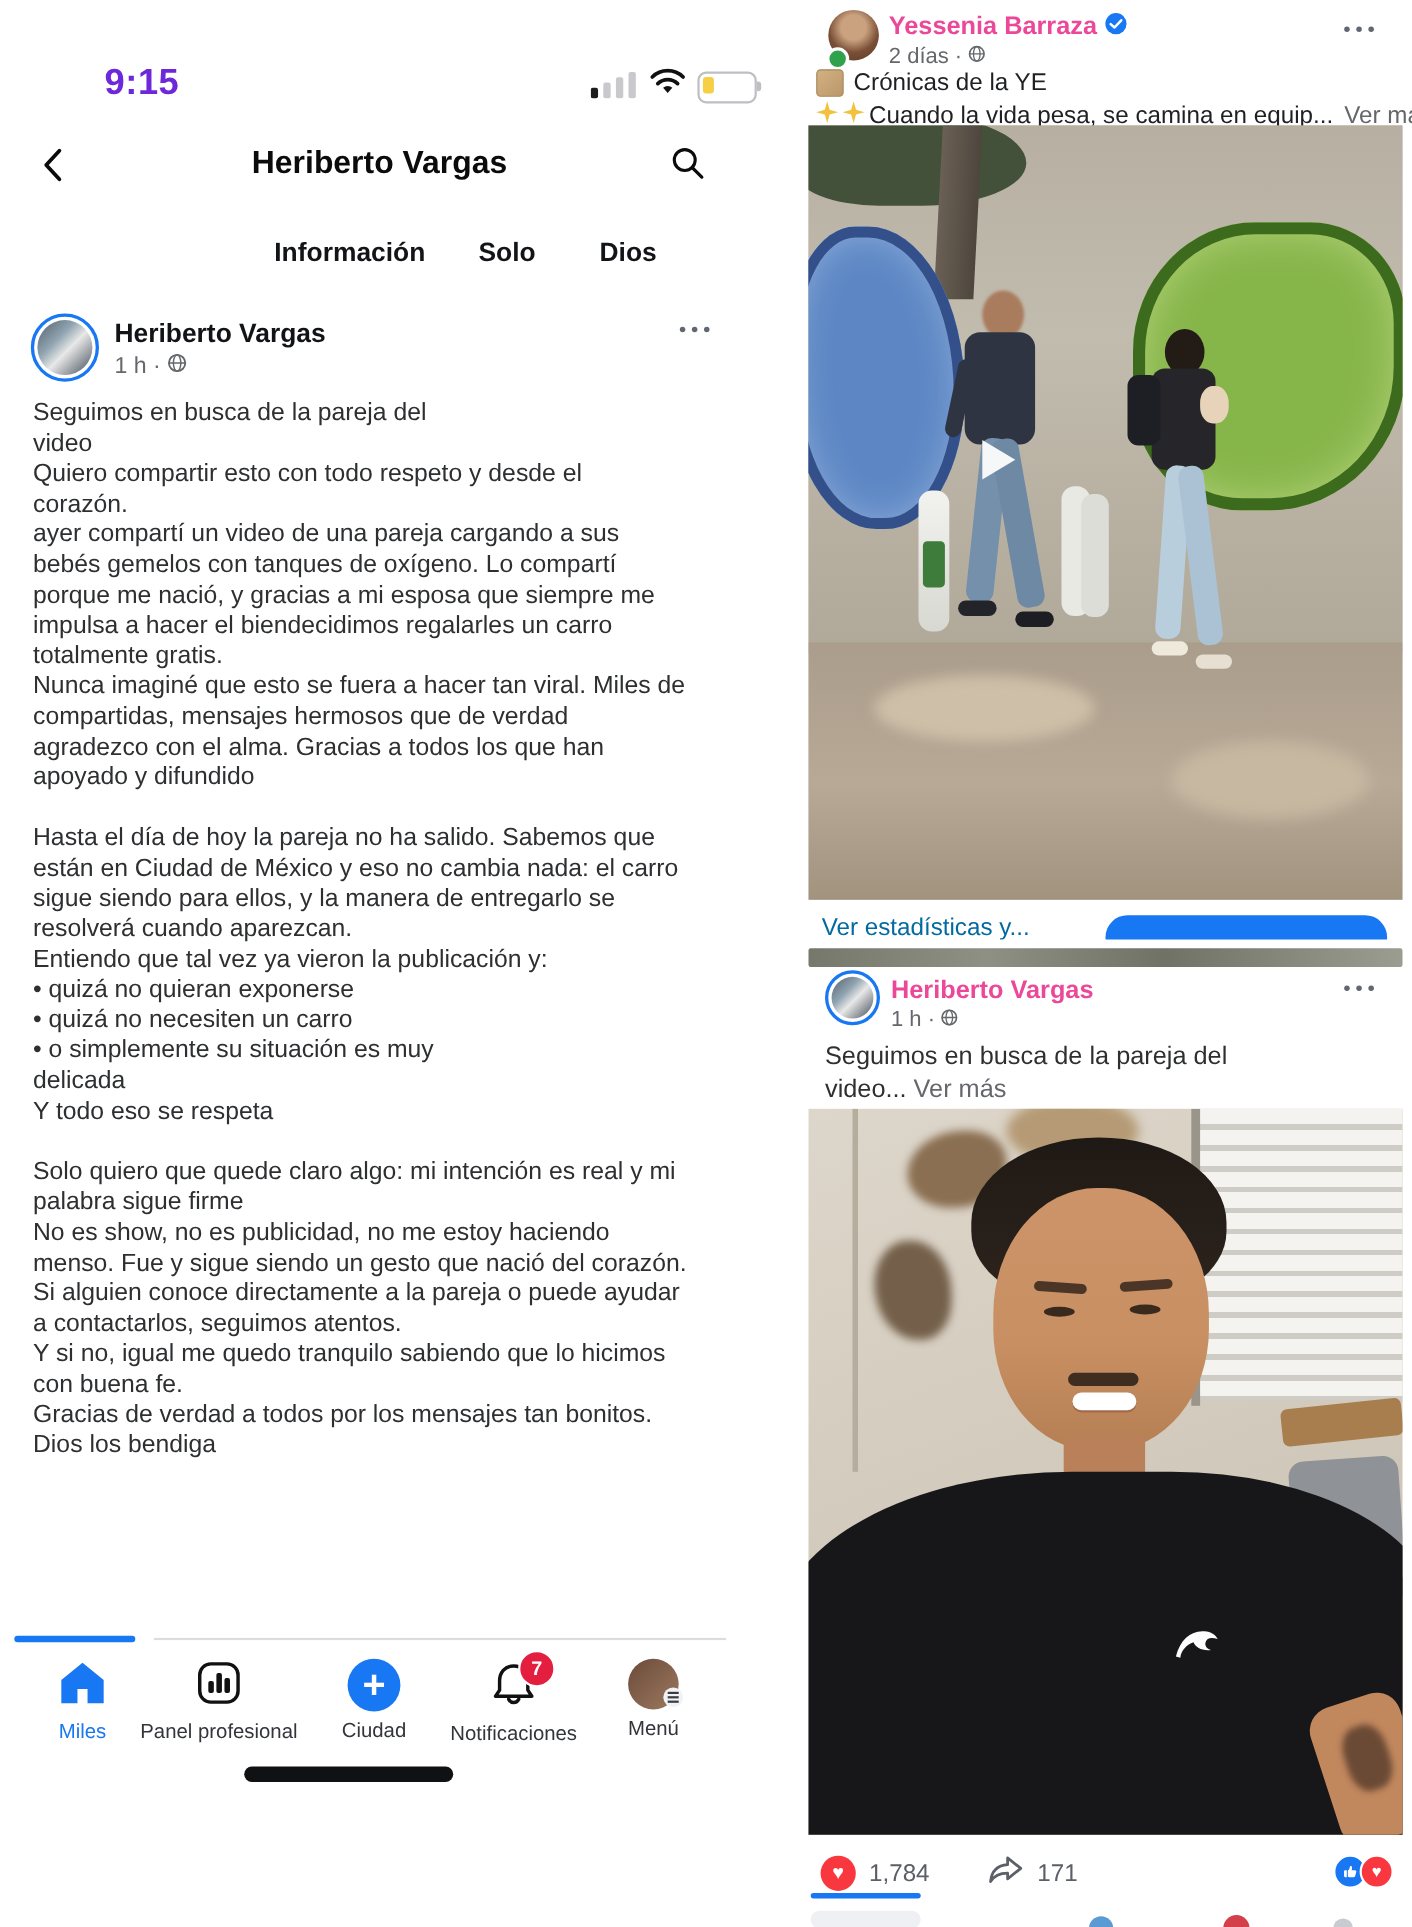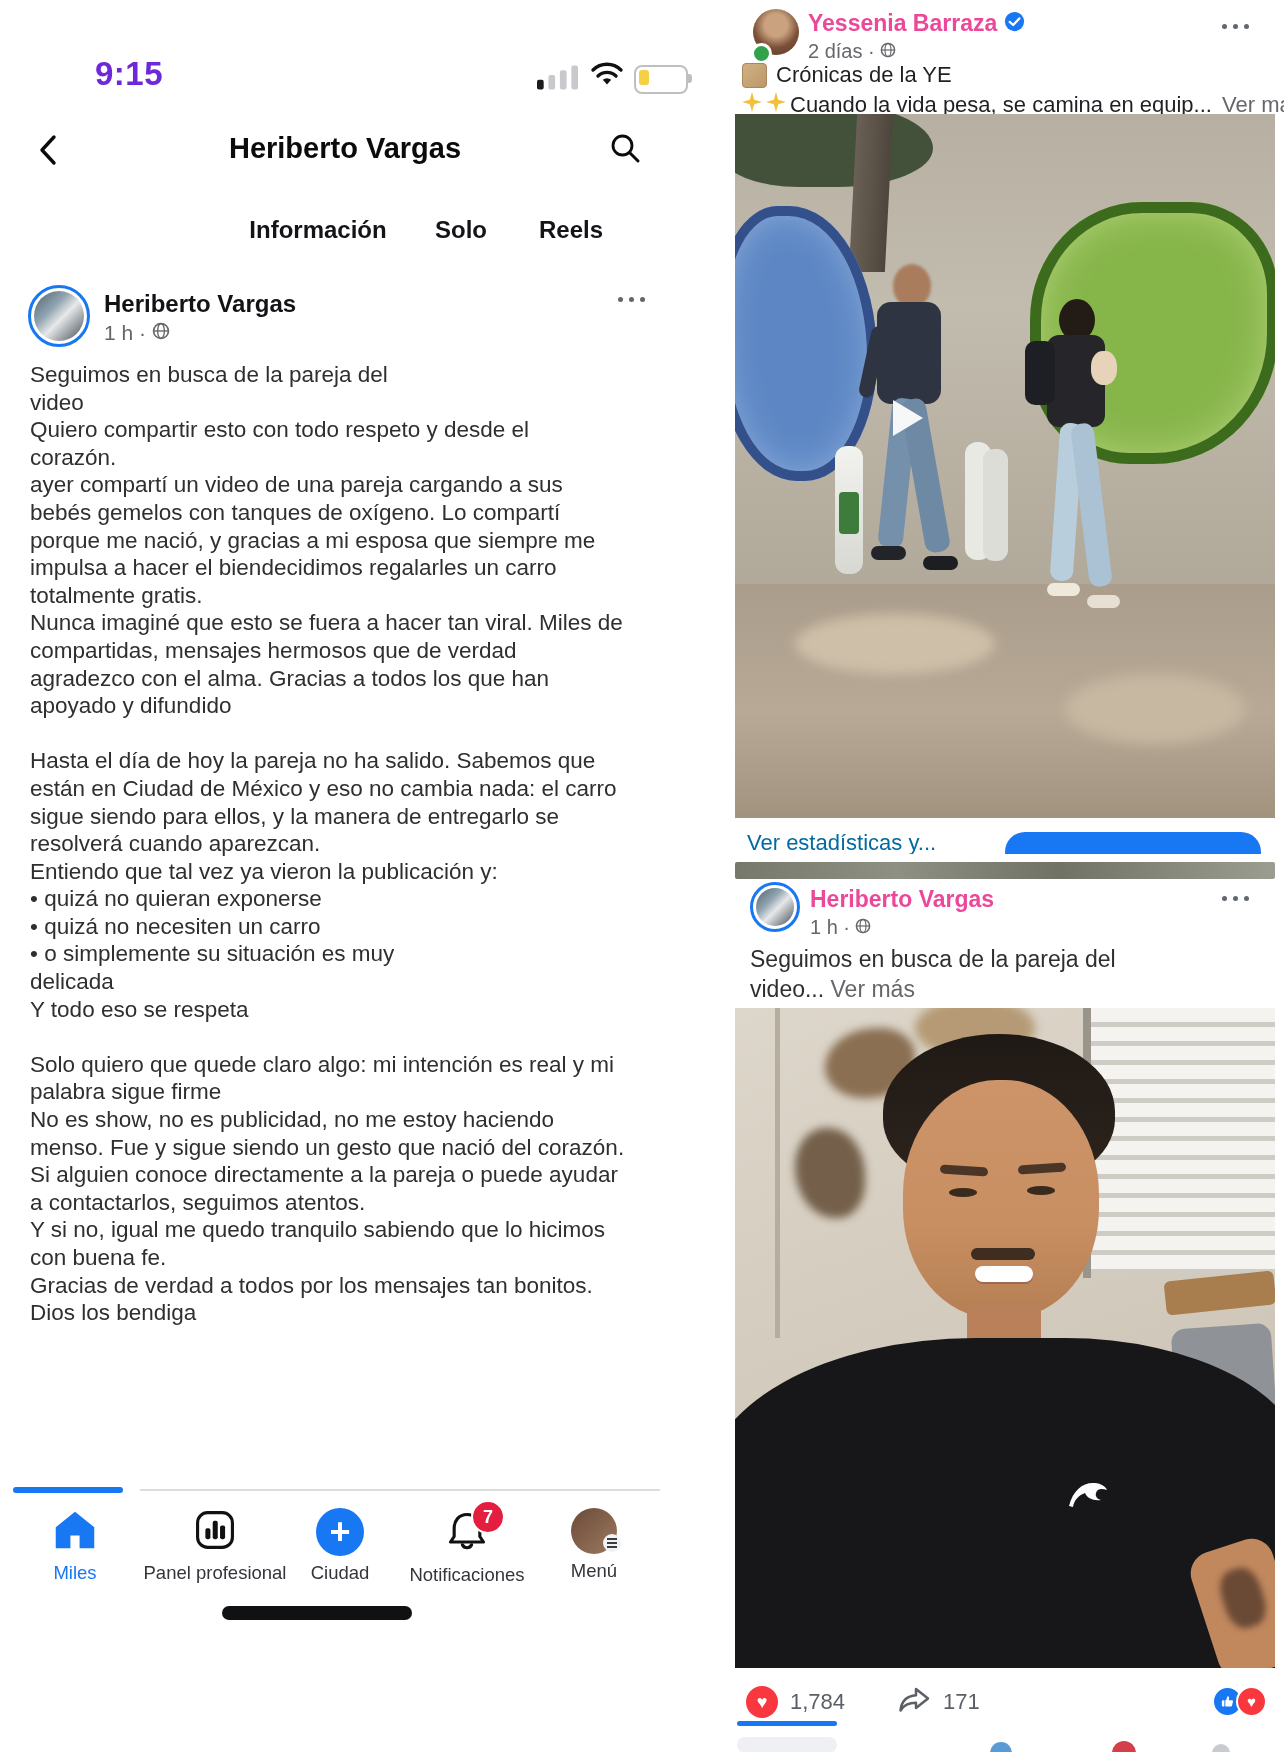--- a/index.html
+++ b/index.html
@@ -122,21 +122,21 @@
   </span>
 
   <div class="abs tabs">
     <div class="tab t1">
         <span>Información</span>
       </div>
     <div class="tab t2">
         <span>Solo</span>
       </div>
     <div class="tab t3">
-        <span>Reels</span>
+        <span>Dios</span>
       </div>
   </div>
 
   <div class="abs ring-av lp-av">
       <div class="ph av-hv"></div>
     </div>
   <div class="abs author" style="left:104px;top:290px;">Heriberto Vargas</div>
   <div class="abs meta" style="left:104px;top:321px;">
     <span class="nowrap">1 h ·</span>
     <span><svg width="18" height="18" viewBox="0 0 16 16">
@@ -189,21 +189,21 @@
 
   <div class="abs blueline"></div>
   <div class="abs grayline"></div>
 
   <div class="nav-item" style="left:0px;">
     <span><svg width="44" height="44" viewBox="0 0 48 48">
           <path d="M24 4 L45 21 V44 H29 V30 H19 V44 H3 V21 Z" fill="#1877f2"></path>
         </svg></span>
     <span class="nav-label active">Miles</span>
   </div>
-  <div class="nav-item" style="left:140px;">
+  <div class="nav-item" style="left:124px;">
     <span><svg width="44" height="44" viewBox="0 0 48 48">
           <rect x="5" y="5" width="38" height="38" rx="11" fill="none" stroke="#111" stroke-width="3.4"></rect>
           <rect x="13.5" y="22" width="5.5" height="12" rx="2" fill="#111"></rect>
           <rect x="21.5" y="14" width="5.5" height="20" rx="2" fill="#111"></rect>
           <rect x="29.5" y="19" width="5.5" height="15" rx="2" fill="#111"></rect>
         </svg></span>
     <span class="nav-label">Panel profesional</span>
   </div>
   <div class="nav-item" style="left:265px;">
     <span class="crear-circle">+</span>

